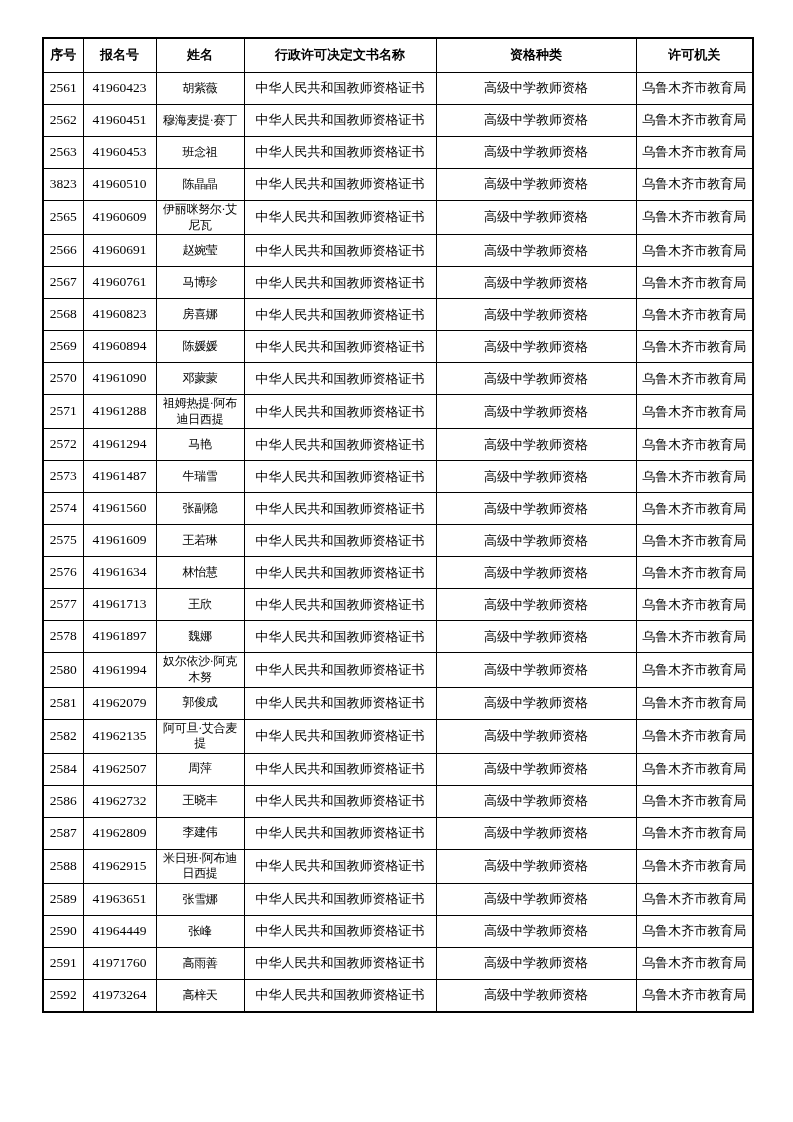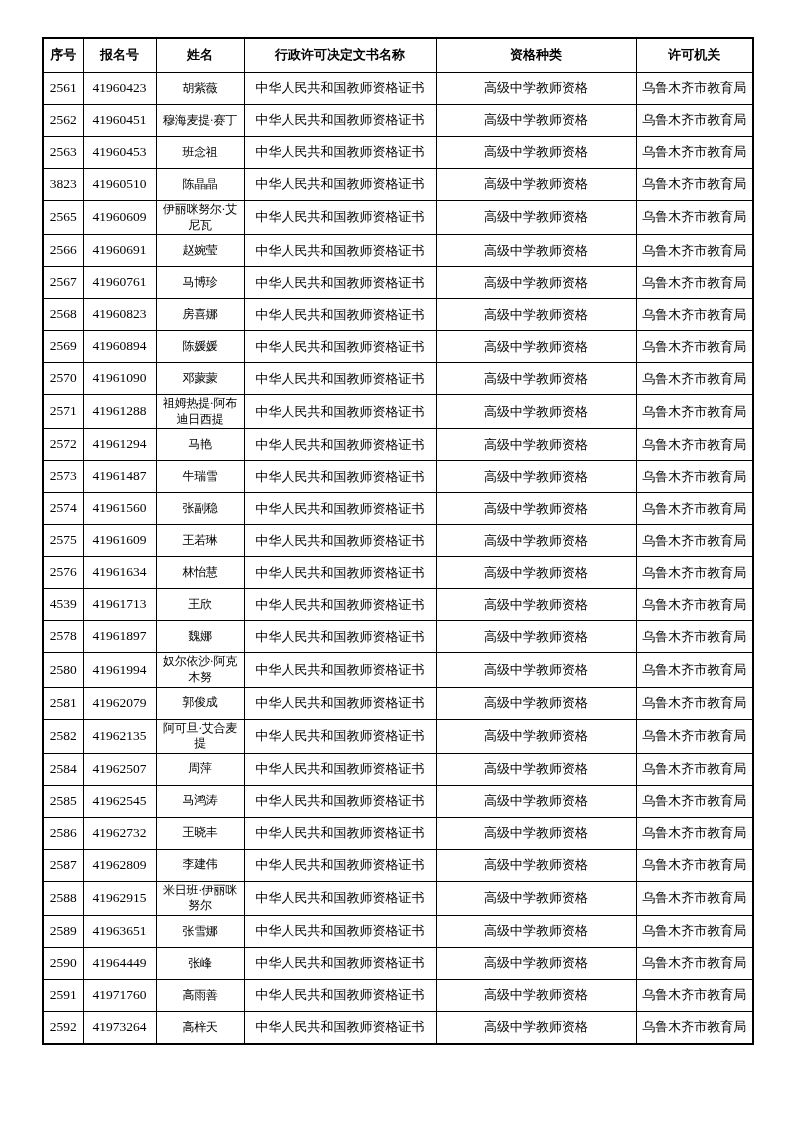--- a/index.html
+++ b/index.html
@@ -202,21 +202,21 @@
         </tr>
         <tr>
           <td class="cell-seq">2576</td>
           <td class="cell-reg">41961634</td>
           <td class="cell-name">林怡慧</td>
           <td class="cell-doc">中华人民共和国教师资格证书</td>
           <td class="cell-type">高级中学教师资格</td>
           <td class="cell-authority">乌鲁木齐市教育局</td>
         </tr>
         <tr>
-          <td class="cell-seq">4539</td>
+          <td class="cell-seq">2577</td>
           <td class="cell-reg">41961713</td>
           <td class="cell-name">王欣</td>
           <td class="cell-doc">中华人民共和国教师资格证书</td>
           <td class="cell-type">高级中学教师资格</td>
           <td class="cell-authority">乌鲁木齐市教育局</td>
         </tr>
         <tr>
           <td class="cell-seq">2578</td>
           <td class="cell-reg">41961897</td>
           <td class="cell-name">魏娜</td>
@@ -250,47 +250,39 @@
         </tr>
         <tr>
           <td class="cell-seq">2584</td>
           <td class="cell-reg">41962507</td>
           <td class="cell-name">周萍</td>
           <td class="cell-doc">中华人民共和国教师资格证书</td>
           <td class="cell-type">高级中学教师资格</td>
           <td class="cell-authority">乌鲁木齐市教育局</td>
         </tr>
         <tr>
-          <td class="cell-seq">2585</td>
-          <td class="cell-reg">41962545</td>
-          <td class="cell-name">马鸿涛</td>
-          <td class="cell-doc">中华人民共和国教师资格证书</td>
-          <td class="cell-type">高级中学教师资格</td>
-          <td class="cell-authority">乌鲁木齐市教育局</td>
-        </tr>
-        <tr>
           <td class="cell-seq">2586</td>
           <td class="cell-reg">41962732</td>
           <td class="cell-name">王晓丰</td>
           <td class="cell-doc">中华人民共和国教师资格证书</td>
           <td class="cell-type">高级中学教师资格</td>
           <td class="cell-authority">乌鲁木齐市教育局</td>
         </tr>
         <tr>
           <td class="cell-seq">2587</td>
           <td class="cell-reg">41962809</td>
           <td class="cell-name">李建伟</td>
           <td class="cell-doc">中华人民共和国教师资格证书</td>
           <td class="cell-type">高级中学教师资格</td>
           <td class="cell-authority">乌鲁木齐市教育局</td>
         </tr>
         <tr>
           <td class="cell-seq">2588</td>
           <td class="cell-reg">41962915</td>
-          <td class="cell-name">米日班·伊丽咪努尔</td>
+          <td class="cell-name">米日班·阿布迪日西提</td>
           <td class="cell-doc">中华人民共和国教师资格证书</td>
           <td class="cell-type">高级中学教师资格</td>
           <td class="cell-authority">乌鲁木齐市教育局</td>
         </tr>
         <tr>
           <td class="cell-seq">2589</td>
           <td class="cell-reg">41963651</td>
           <td class="cell-name">张雪娜</td>
           <td class="cell-doc">中华人民共和国教师资格证书</td>
           <td class="cell-type">高级中学教师资格</td>

